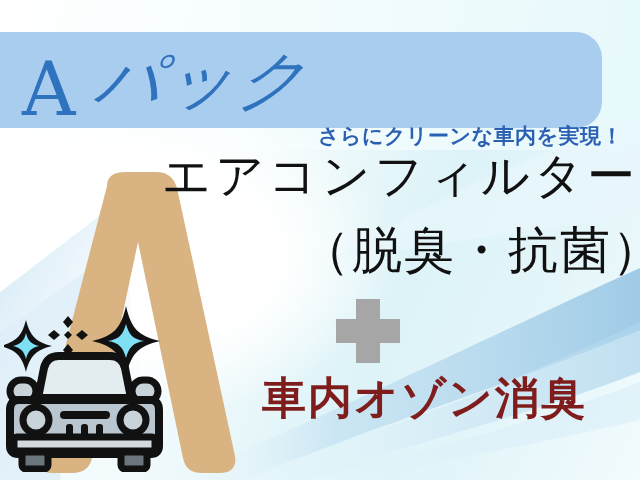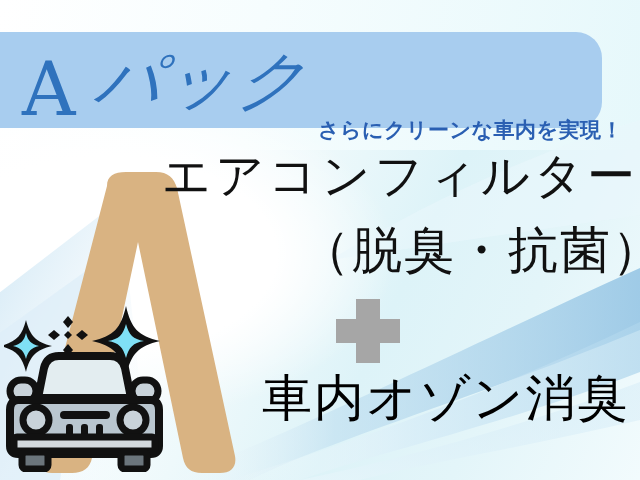--- a/index.html
+++ b/index.html
@@ -84,21 +84,21 @@
     line-height: 70px;
     color: #2f72bd;
     font-style: italic;
     letter-spacing: 4px;
     transform: skewX(-6deg);
     white-space: nowrap;
   }
   .banner-tag {
     position: absolute;
     left: 318px;
-    top: 86px;
+    top: 92px;
     font-family: "DejaVu Serif", "Liberation Serif", serif;
     font-size: 21px;
     line-height: 24px;
     color: #2a5fb2;
     font-weight: bold;
     letter-spacing: 0.5px;
     white-space: nowrap;
   }
 
   
@@ -122,25 +122,26 @@
     line-height: 56px;
     color: #111111;
     letter-spacing: 2px;
     white-space: nowrap;
   }
   .headline3 {
     position: absolute;
     left: 262px;
     top: 370px;
     font-family: "DejaVu Serif", "Liberation Serif", serif;
-    font-size: 50px;
+    font-size: 44px;
     line-height: 56px;
-    color: #000000;
+    color: #7f1d1d;
     letter-spacing: 2px;
     white-space: nowrap;
+    font-weight: bold;
   }
 
   
   .plus {
     position: absolute;
     left: 336px;
     top: 299px;
     width: 64px;
     height: 64px;
   }

